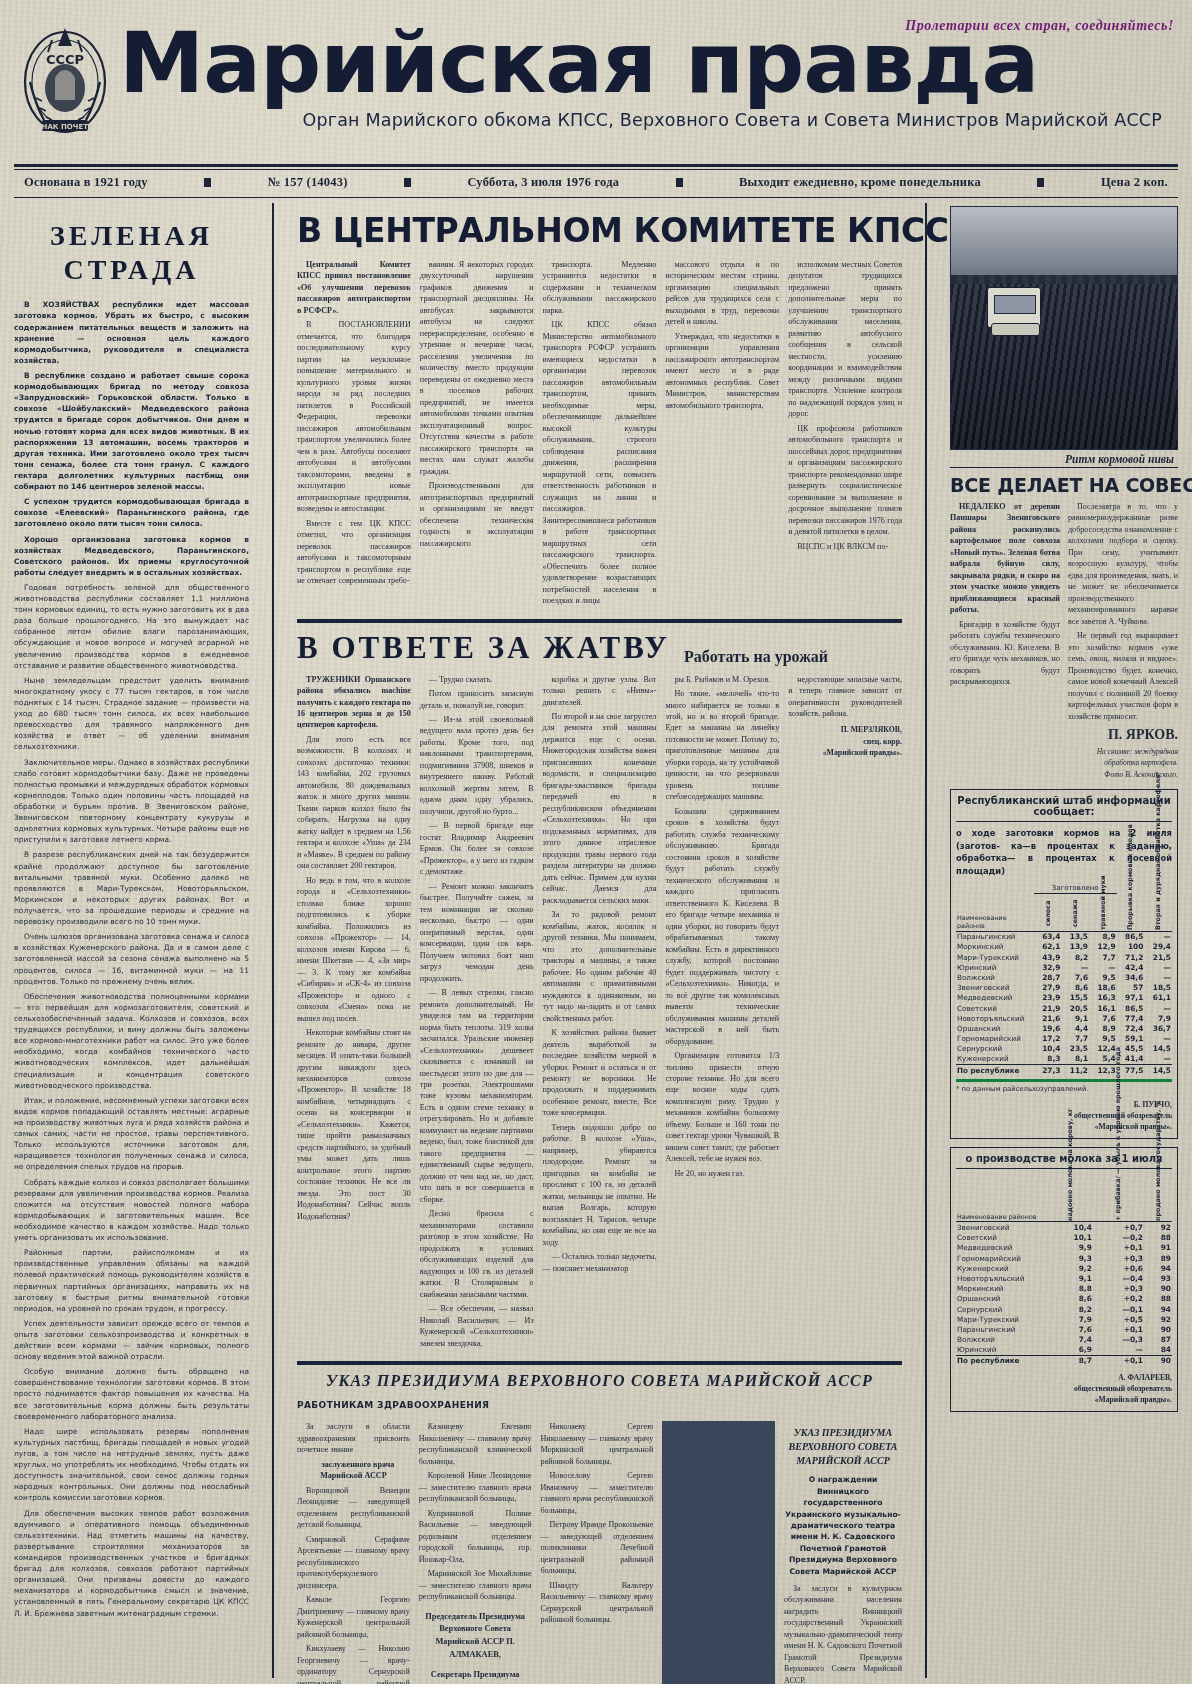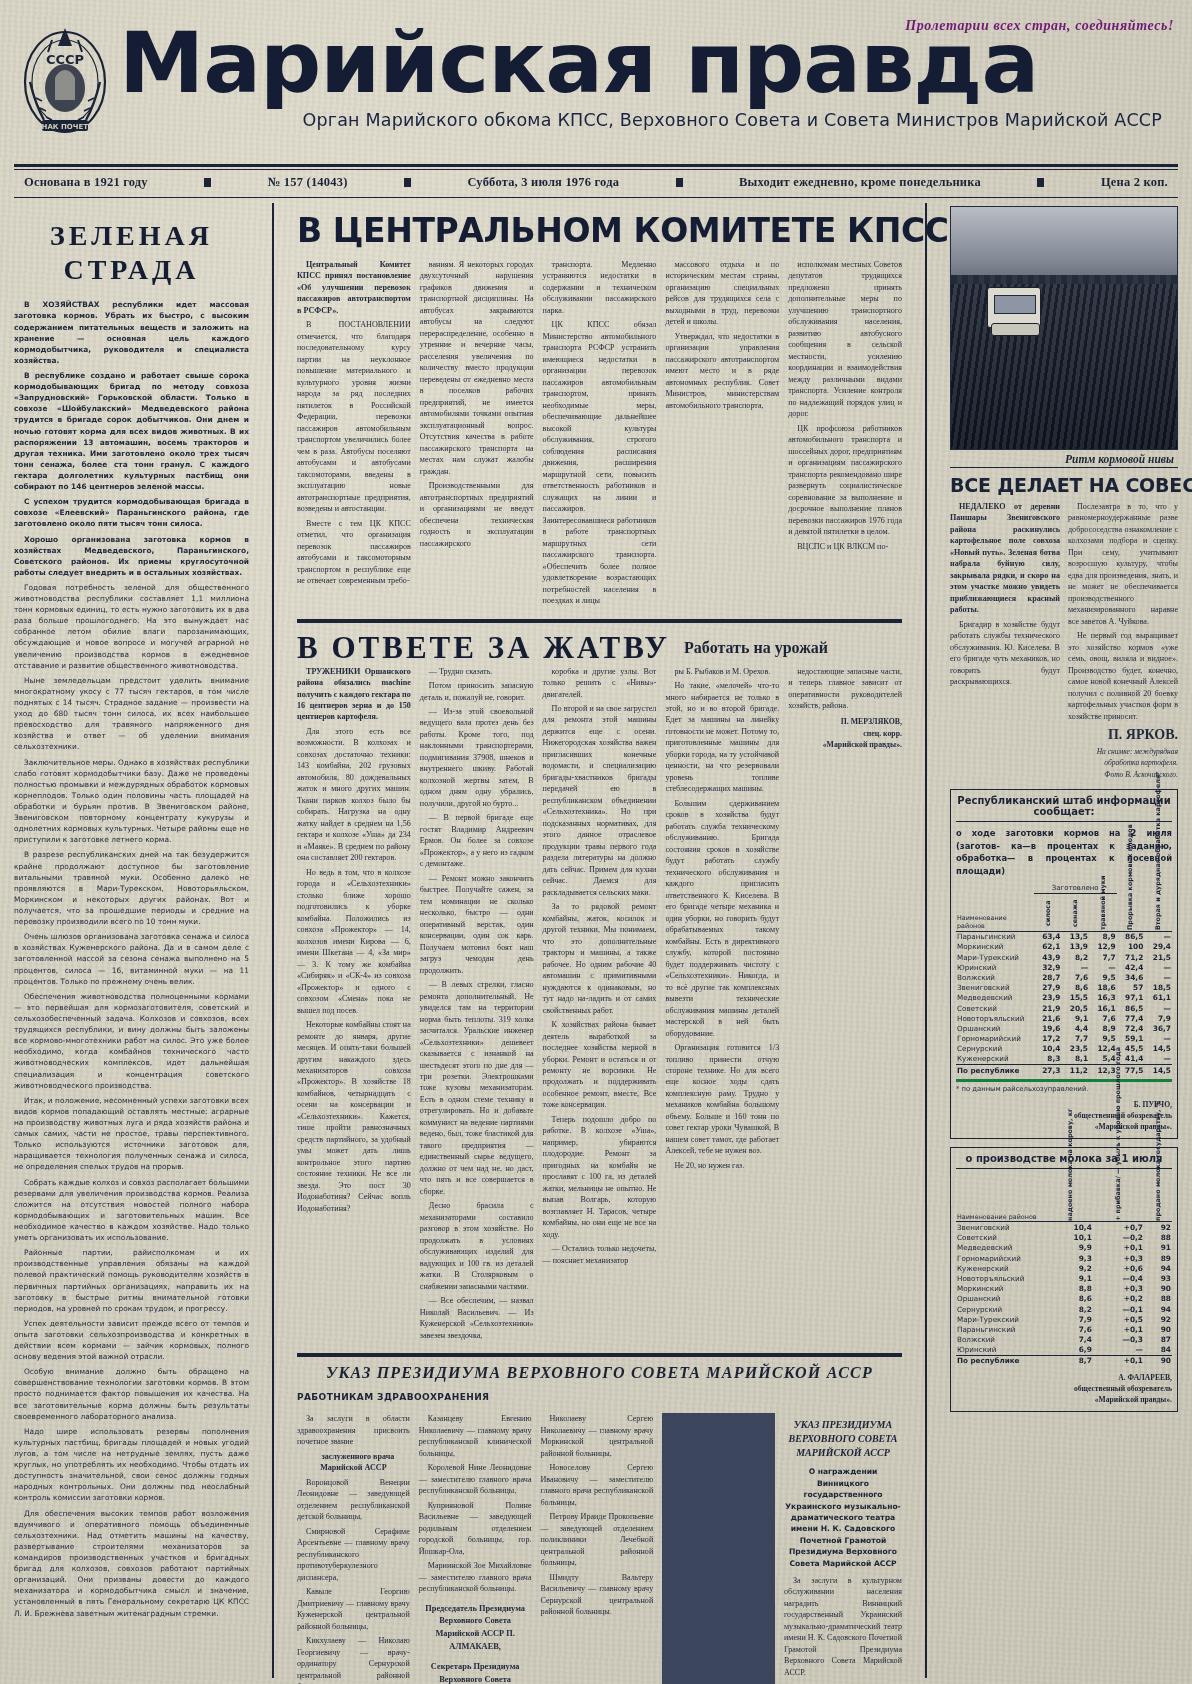--- a/index.html
+++ b/index.html
@@ -100,21 +100,21 @@
     white-space:nowrap;
   }
   .five { display:flex; gap:9px;justify-content:space-between; }
   .five > div { flex:1 1 0; min-width:0; }
   .three { display:flex; gap:9px; }
   .three > div { flex:1 1 0; min-width:0; }
   .vrule { width:1px; background:#3b465c; flex:0 0 auto; }
 
   .band-rule { height:4px; background:#1b2436; margin:9px 0 7px 0; }
 
-  .zh-wrap { display:flex; align-items:center; gap:14px; }
+  .zh-wrap { display:flex; align-items:flex-end; gap:14px; margin-bottom:8px; }
   .zh-head {
     font-family:"Liberation Serif", serif;
     font-weight:bold; font-size:31px; letter-spacing:3px; color:#141d33;
     white-space:nowrap;
   }
   .zh-sub {
     font-family:"Liberation Serif", serif;
     font-size:16px; font-weight:bold; color:#1b2436; white-space:nowrap;
   }
 

